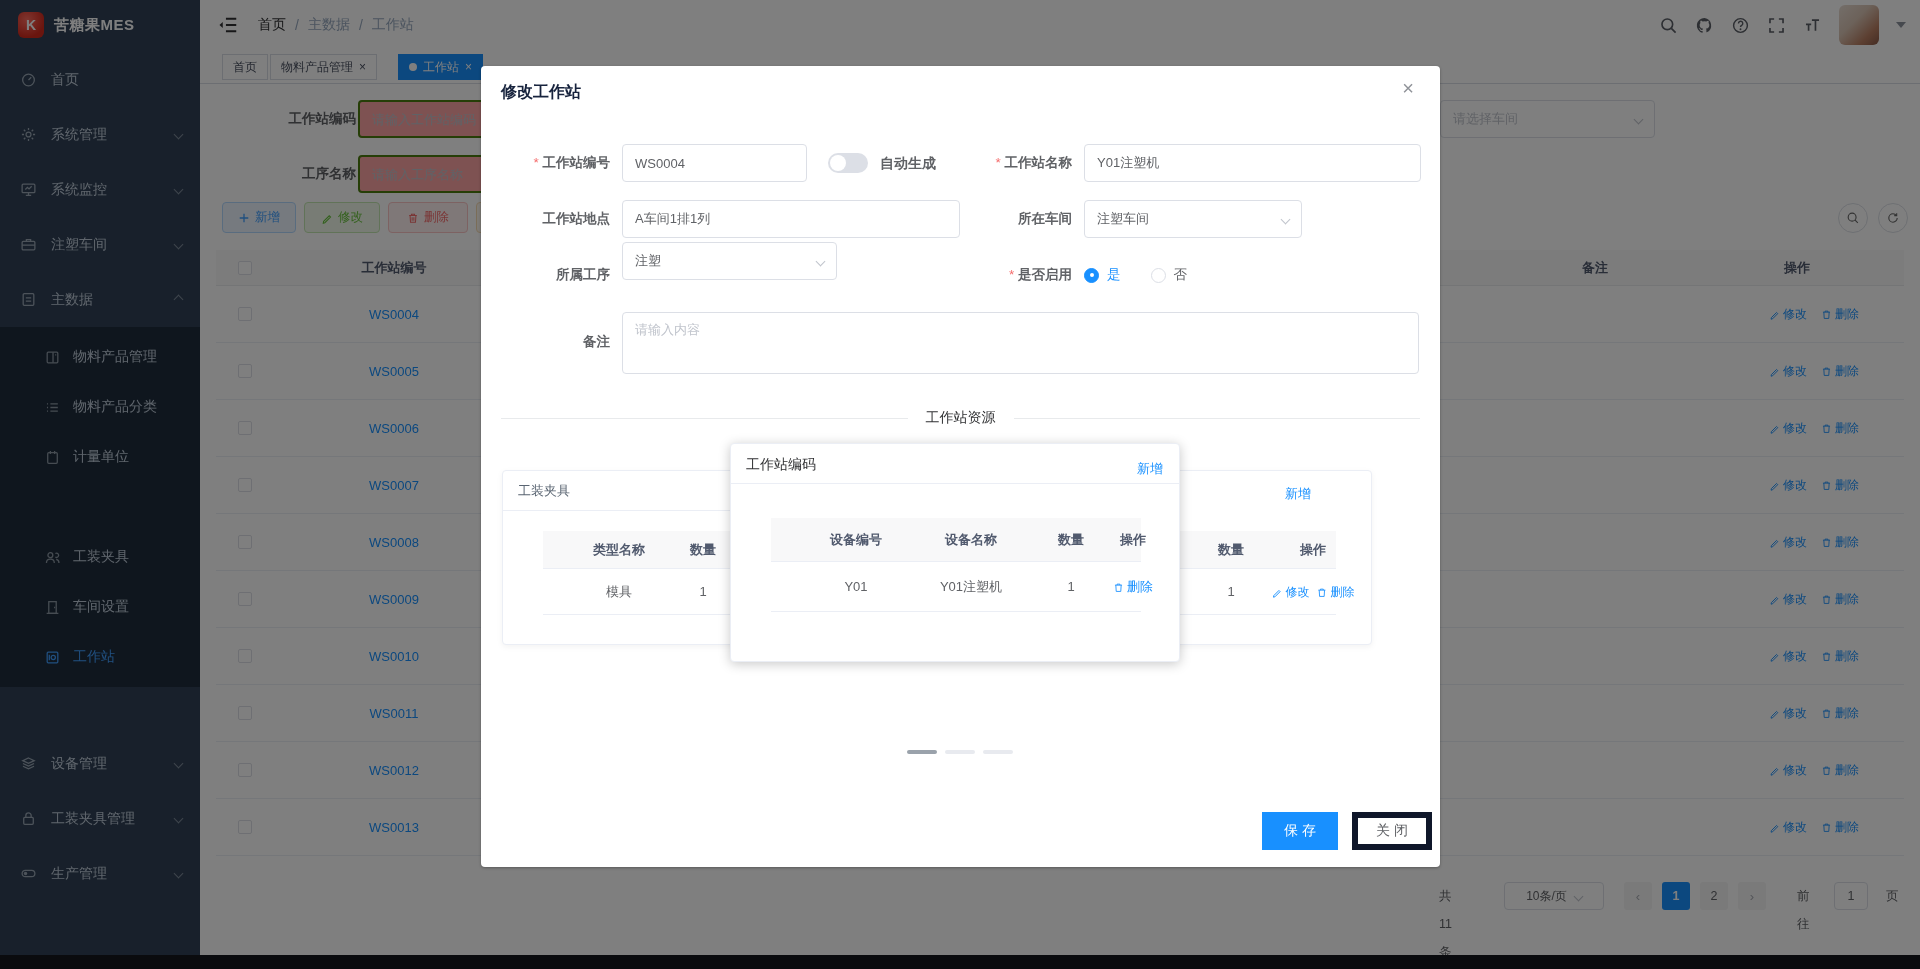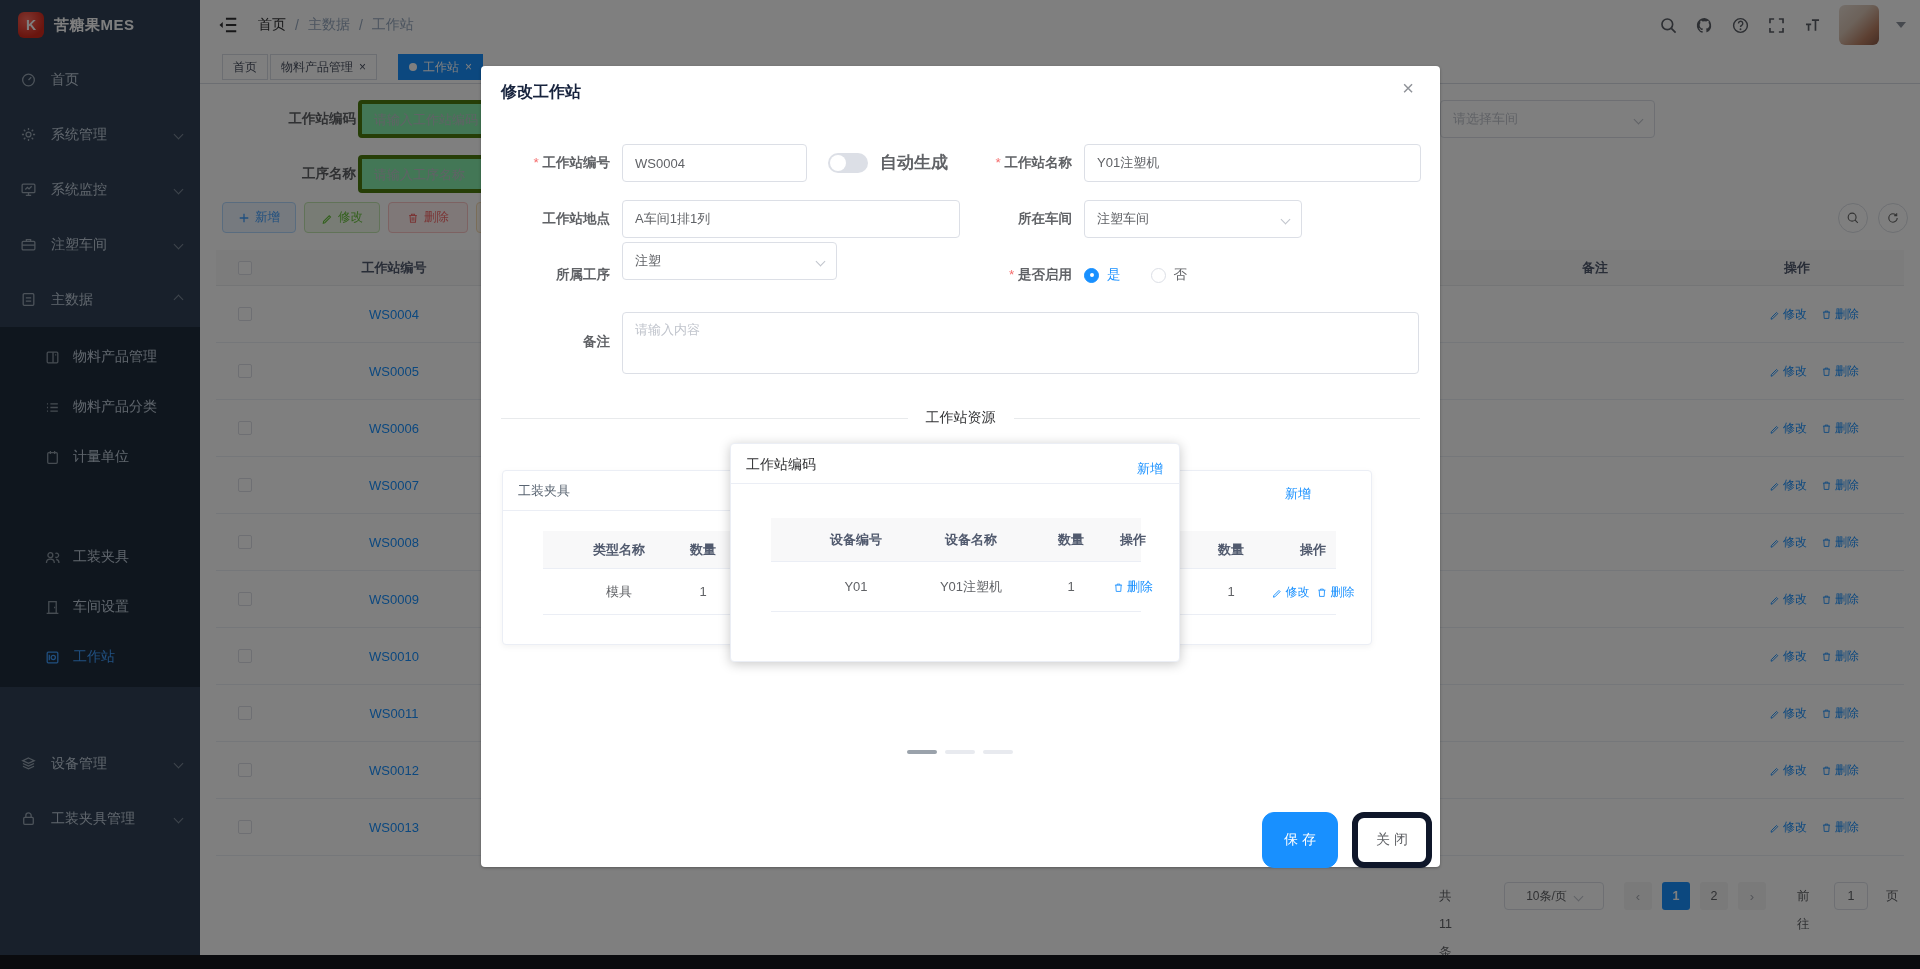--- a/index.html
+++ b/index.html
@@ -39,21 +39,21 @@
   
   .tabsbar { position:absolute; left:200px; top:50px; width:1720px; height:34px; background:#fff; border-bottom:1px solid #d8dce5; z-index:2; }
   .tab { position:absolute; top:4px; height:26px; display:flex; align-items:center; gap:6px; padding:0 10px; border:1px solid #d8dce5; background:#fff; color:#495060; font-size:12px; cursor:pointer; }
   .tab.active { background:#1890ff; border-color:#1890ff; color:#fff; }
   .tab .dot { width:8px; height:8px; border-radius:50%; background:#fff; }
   .tab .x { font-size:12px; line-height:1; }
 
   
   .main { position:absolute; left:200px; top:84px; width:1720px; height:885px; background:#fff; z-index:1; }
   .f-label { position:absolute; width:118px; text-align:right; font-size:13.5px; font-weight:bold; color:#606266; line-height:38px; }
-  .f-input { position:absolute; height:38px; border:4px solid #4d7c0f; border-radius:4px; background:#86efac; font-size:13px; color:#606266; padding:0 12px; font-family:"Liberation Sans",sans-serif; }
+  .f-input { position:absolute; height:38px; border:2px solid #4d7c0f; border-radius:4px; background:#fca5a5; font-size:13px; color:#606266; padding:0 12px; font-family:"Liberation Sans",sans-serif; }
   .f-input::placeholder { color:#c0c4cc; }
   .f-select { position:absolute; height:38px; border:1px solid #dcdfe6; border-radius:4px; background:#fff; display:flex; align-items:center; justify-content:space-between; padding:0 12px; font-size:13px; cursor:pointer; }
   .f-select .ph { color:#c0c4cc; }
   .btn { position:absolute; height:31px; border-radius:4px; display:flex; align-items:center; justify-content:center; gap:5px; font-size:12.5px; cursor:pointer; border:1px solid; }
   .btn svg { width:12px; height:12px; }
   .btn-add { background:#ecf5ff; border-color:#b3d8ff; color:#409eff; }
   .btn-edit { background:#f0f9eb; border-color:#c2e7b0; color:#67c23a; }
   .btn-del { background:#fef0f0; border-color:#fbc4c4; color:#f56c6c; }
   .btn-exp { background:#fdf6ec; border-color:#f5dab1; color:#e6a23c; }
   .circle-btn { position:absolute; width:30px; height:30px; border-radius:50%; border:1px solid #dcdfe6; background:#fff; color:#666; display:flex; align-items:center; justify-content:center; cursor:pointer; }
@@ -89,21 +89,21 @@
   .m-title { position:absolute; left:20px; top:16px; font-size:16px; color:#17233d; }
   .m-close { position:absolute; right:26px; top:12px; font-size:20px; color:#909399; cursor:pointer; line-height:1; }
   .m-label { position:absolute; text-align:right; font-size:13.5px; font-weight:bold; color:#606266; line-height:38px; white-space:nowrap; }
   .required::before { content:"* "; color:#f56c6c; font-weight:normal; }
   .m-input { position:absolute; height:38px; border:1px solid #dcdfe6; border-radius:4px; font-size:13px; color:#606266; padding:0 12px; background:#fff; font-family:"Liberation Sans",sans-serif; }
   .m-select { position:absolute; height:38px; border:1px solid #dcdfe6; border-radius:4px; background:#fff; display:flex; align-items:center; justify-content:space-between; padding:0 12px; font-size:13px; color:#606266; cursor:pointer; }
   .m-textarea { position:absolute; border:1px solid #dcdfe6; border-radius:4px; font-size:13px; color:#606266; padding:8px 12px; resize:none; font-family:"Liberation Sans",sans-serif; }
   .m-textarea::placeholder { color:#c0c4cc; }
   .switch { position:absolute; width:40px; height:20px; border-radius:10px; background:#dcdfe6; cursor:pointer; }
   .switch::after { content:""; position:absolute; left:2px; top:2px; width:16px; height:16px; border-radius:50%; background:#fff; }
-  .sw-label { position:absolute; font-size:17px; font-weight:bold; color:#606266; line-height:38px; }
+  .sw-label { position:absolute; font-size:14px; font-weight:bold; color:#606266; line-height:38px; }
   .radio-group { position:absolute; display:flex; align-items:center; gap:30px; height:38px; }
   .radio-item { display:flex; align-items:center; gap:8px; font-size:13.5px; color:#606266; cursor:pointer; }
   .radio { position:relative; width:15px; height:15px; border-radius:50%; border:1px solid #dcdfe6; background:#fff; }
   .radio.checked { background:#1890ff; border-color:#1890ff; }
   .radio.checked::after { content:""; position:absolute; left:50%; top:50%; width:4px; height:4px; margin:-2px 0 0 -2px; border-radius:50%; background:#fff; }
   .radio-item.sel { color:#1890ff; }
 
   .m-divider { position:absolute; left:20px; right:20px; top:352px; border-top:1px solid #e8eaec; }
   .m-divider-label { position:absolute; top:-10px; left:50%; transform:translateX(-50%); background:#fff; padding:0 18px; font-size:14px; color:#303133; white-space:nowrap; }
 
@@ -122,21 +122,21 @@
   .mt-op svg { width:11px; height:11px; }
 
   .popup { position:absolute; left:249px; top:377px; width:450px; height:219px; background:#fff; border-radius:4px; border:1px solid #ebeef5; box-shadow:0 2px 12px rgba(0,0,0,.22); z-index:5; }
   .popup-head { position:absolute; left:0; top:0; right:0; height:40px; border-bottom:1px solid #ebeef5; }
   .popup-title { position:absolute; left:15px; top:0; line-height:40px; font-size:14px; color:#303133; }
 
   .carousel { position:absolute; top:684px; left:426px; display:flex; gap:8px; }
   .dash { width:30px; height:4px; border-radius:2px; background:#e8eaef; cursor:pointer; }
   .dash.on { background:#9aa2ab; }
 
-  .m-btn { position:absolute; top:746px; height:56px; border-radius:12px; font-size:14px; display:flex; align-items:center; justify-content:center; cursor:pointer; }
+  .m-btn { position:absolute; top:746px; height:38px; border-radius:0; font-size:14px; display:flex; align-items:center; justify-content:center; cursor:pointer; }
   .m-save { left:781px; width:76px; background:#1890ff; color:#fff; border:1px solid #1890ff; }
   .m-cancel { left:871px; width:80px; background:#fff; color:#606266; border:6px solid #0f172a; }
 </style>
 </head>
 <body>
 
 <div class="stage">
 
   <aside class="sidebar">
     <div class="logo">
@@ -235,20 +235,28 @@
         </svg>
       <span>设备管理</span>
       <span class="chev-d"></span>
     </div>
     <div class="mi" style="top:791px">
       <svg class="micon" viewBox="0 0 16 16" fill="none" stroke="currentColor" stroke-width="1.2">
           <rect x="3.5" y="7" width="9" height="6.5" rx="1"></rect>
           <path d="M5.5 7V5.2a2.5 2.5 0 015 0V7"></path>
         </svg>
       <span>工装夹具管理</span>
+      <span class="chev-d"></span>
+    </div>
+    <div class="mi" style="top:846px">
+      <svg class="micon" viewBox="0 0 16 16" fill="none" stroke="currentColor" stroke-width="1.2">
+          <rect x="2" y="5" width="12" height="6" rx="3"></rect>
+          <circle cx="5.2" cy="8" r="1.6" fill="currentColor" stroke="none"></circle>
+        </svg>
+      <span>生产管理</span>
       <span class="chev-d"></span>
     </div>
   </aside>
 
   <header class="topbar">
     <svg class="fold-btn" viewBox="0 0 16 16" fill="none" stroke="currentColor" stroke-width="1.5">
         <path d="M6.5 3.5H14M6.5 8H14M6.5 12.5H14"></path>
         <path d="M4.2 5.8L1.8 8l2.4 2.2z" fill="currentColor" stroke="none"></path>
       </svg>
     <nav class="breadcrumb">

